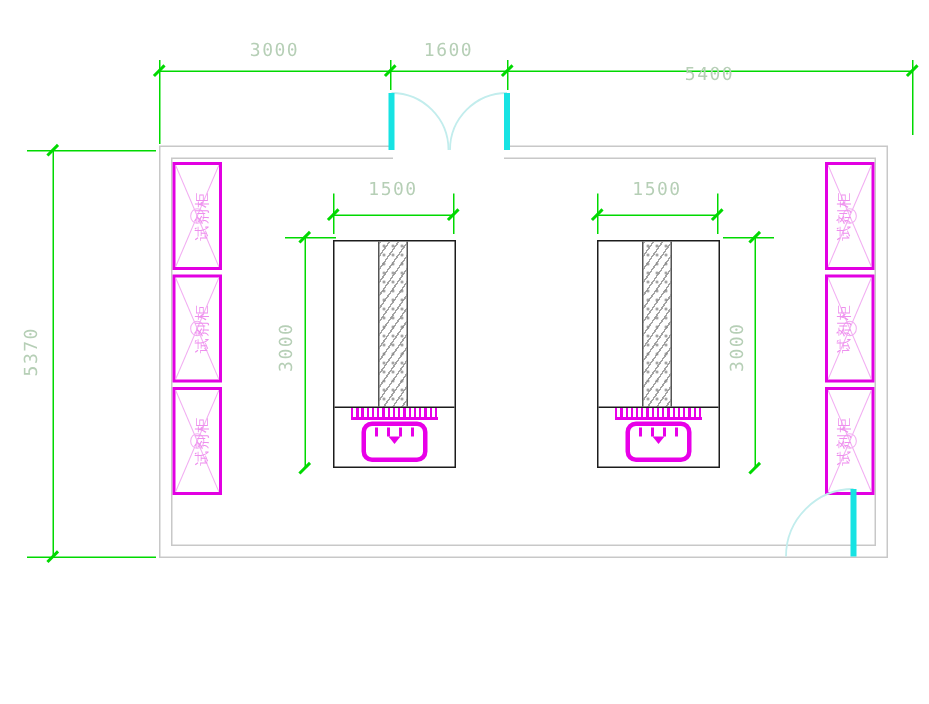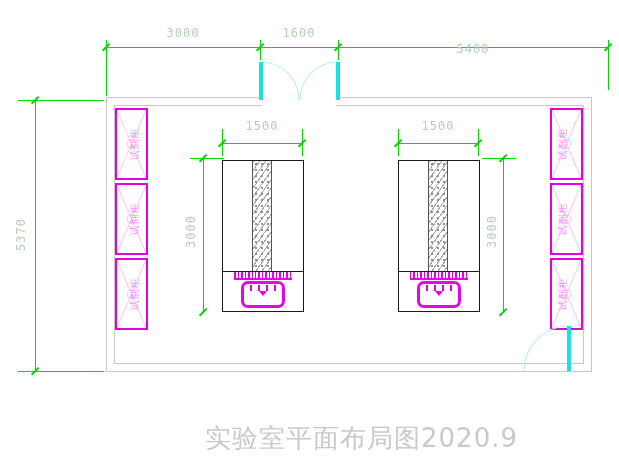--- a/index.html
+++ b/index.html
@@ -183,15 +183,14 @@
   <svg class="overlay" width="619" height="469">
     <path d="M261,62 A38,38 0 0 1 299,100"></path>
     <path d="M338,62 A38,38 0 0 0 300,100"></path>
     <path d="M569,326 A45,45 0 0 0 524,371"></path>
   </svg>
 
   <div class="leaf" style="left:259px;top:62px;height:38px;"></div>
   <div class="leaf" style="left:336px;top:62px;height:38px;"></div>
   <div class="leaf" style="left:567px;top:326px;height:45px;"></div>
 
-  <div class="title">实验室平面布局图2020.9</div>
 
 </div>
 
 </body></html>

